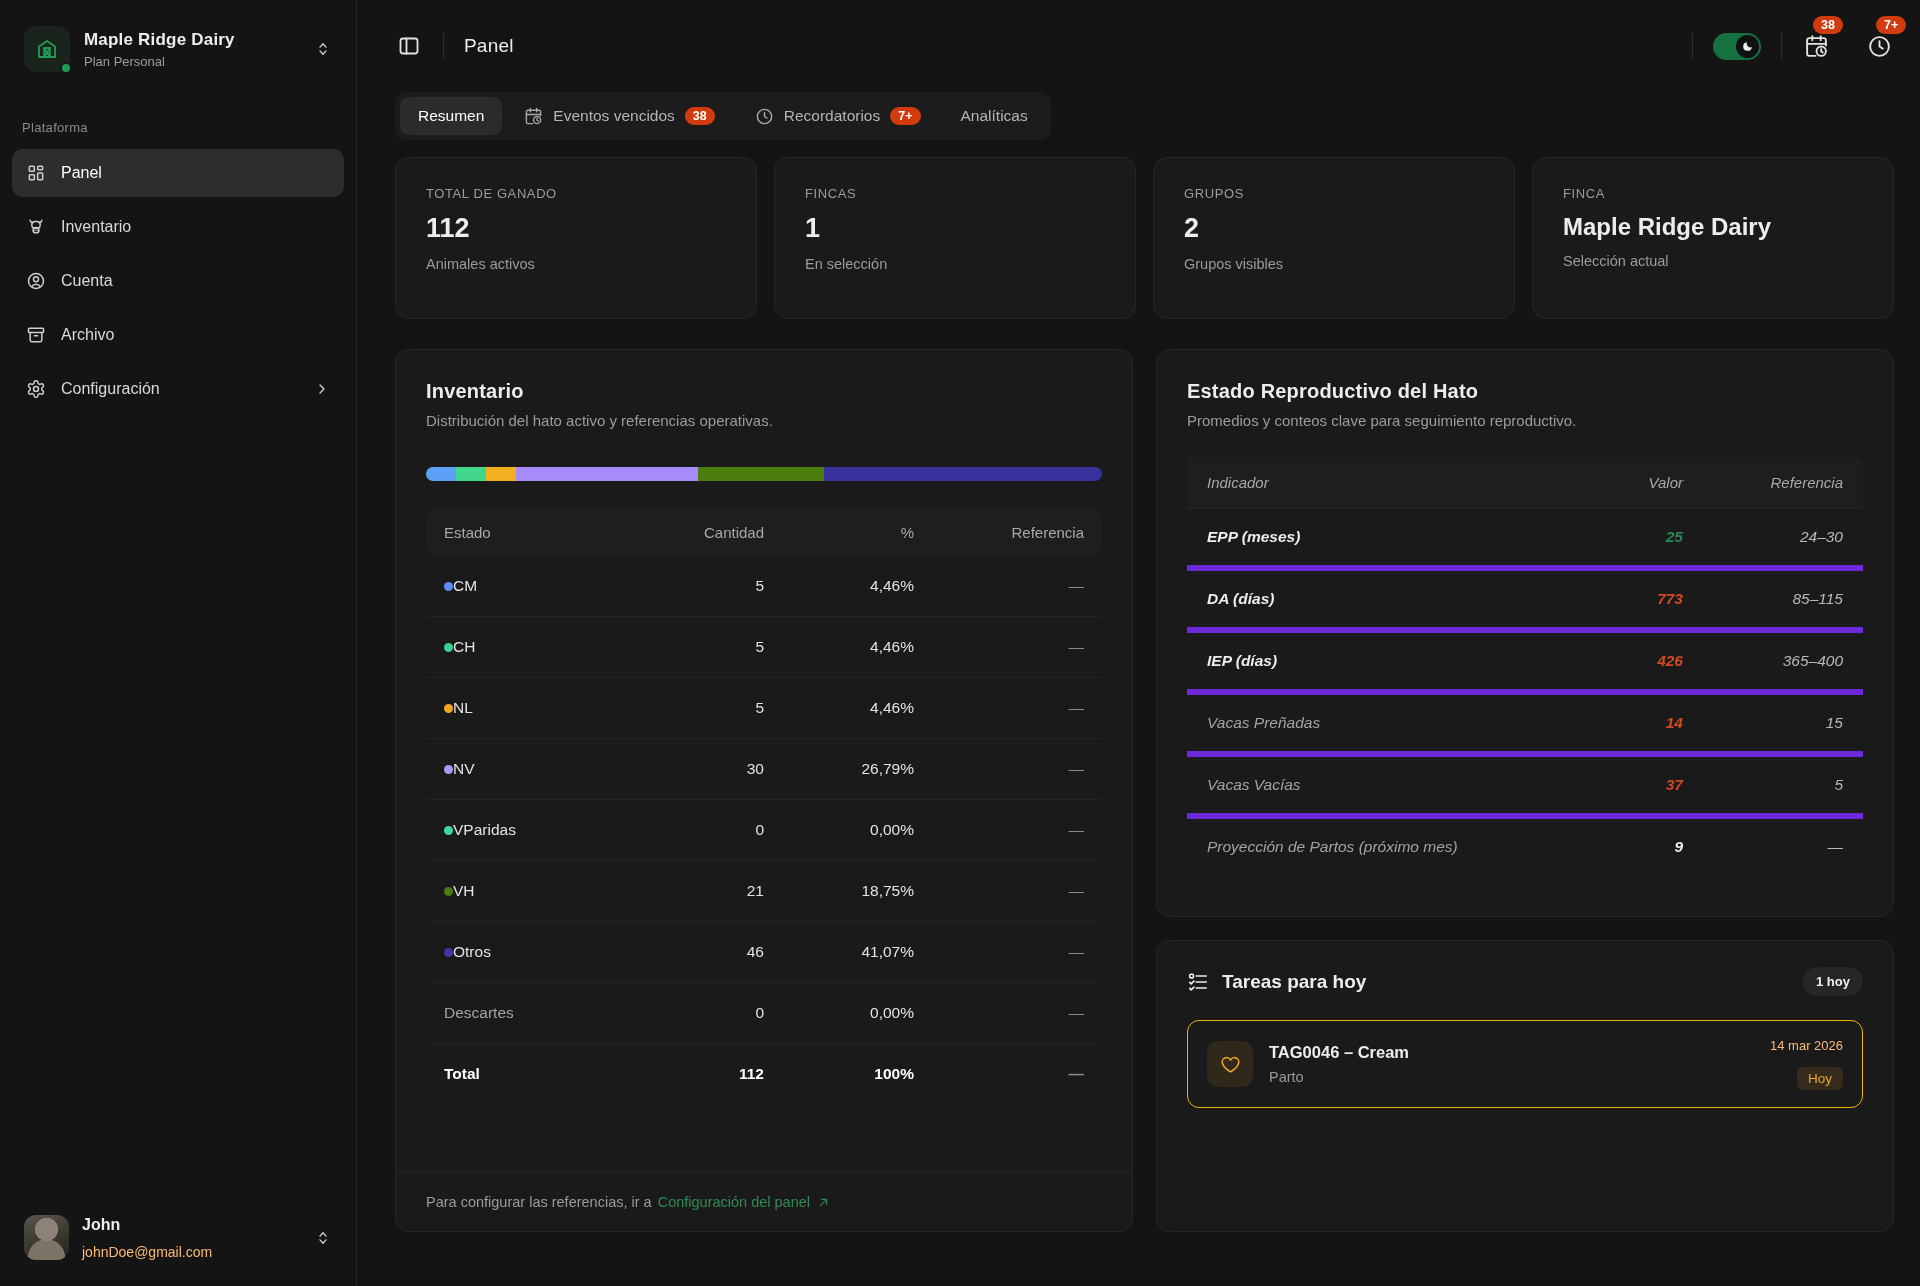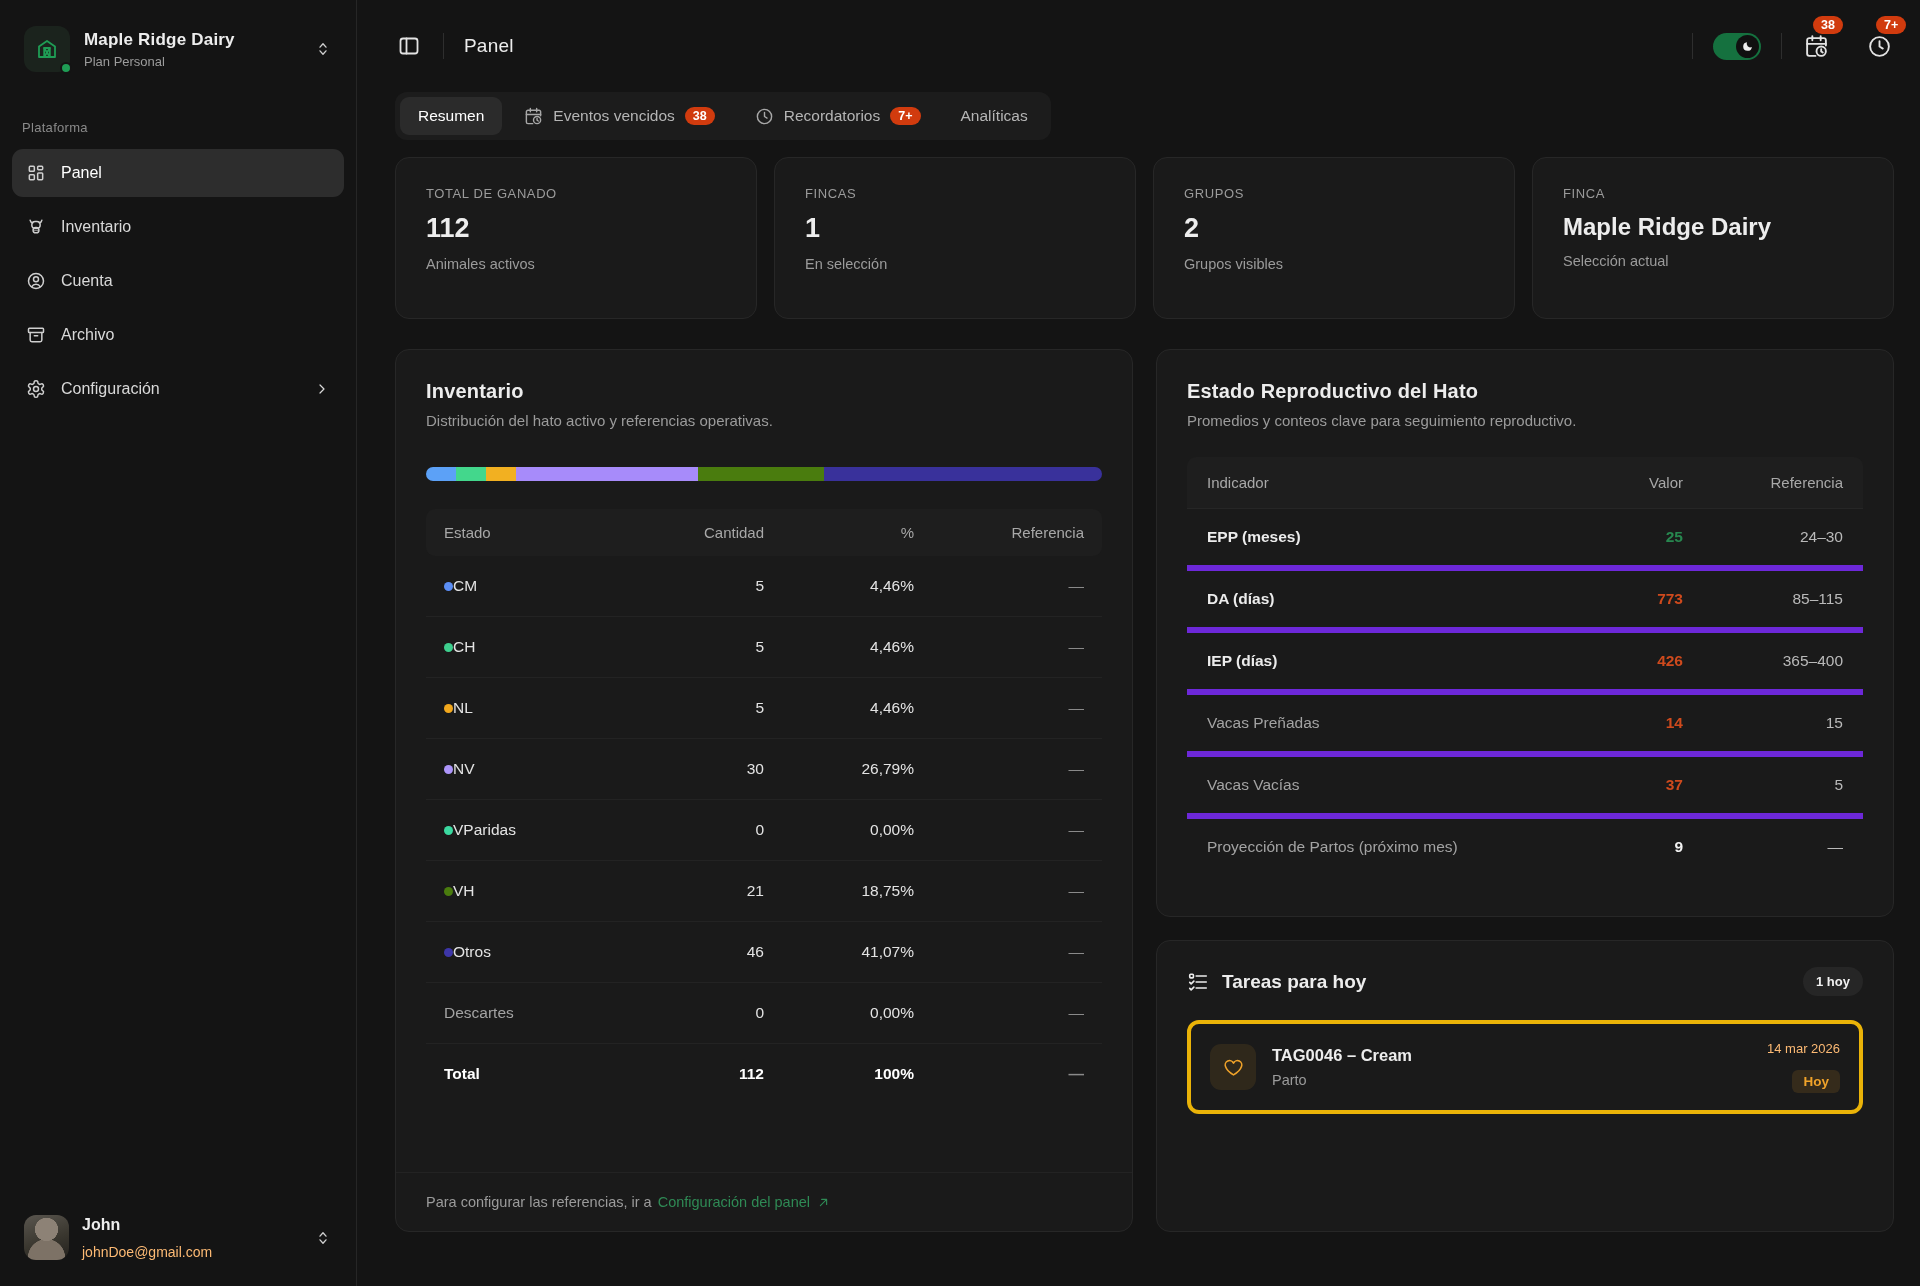--- a/index.html
+++ b/index.html
@@ -93,48 +93,48 @@
   .dash { color:#8a8a8a; }
   .muted-label { color:#a3a3a3; }
   .total-row { font-weight:700; color:#fff; }
   .card-footer { margin-top:auto; border-top:1px solid #232323; padding:21px 30px; font-size:14.5px; color:#9b9b9b;
     display:flex; align-items:center; gap:6px; }
   .link-green { color:#2f8a55; cursor:pointer; display:inline-flex; align-items:center; gap:6px; }
 
   
   .repro-card { min-height:568px; }
   .repro-table { margin-top:28px; }
-  .repro-grid { display:grid; grid-template-columns:1fr 120px 160px; align-items:center; }
+  .repro-grid { display:grid; grid-template-columns:1fr 120px 160px; align-items:center;font-style:italic; }
   .repro-head { background:#1e1e1e; border-radius:9px 9px 0 0; padding:17px 20px; color:#a8a8a8; font-size:15px; border-bottom:1px solid #262626; }
   .repro-row { padding:19px 20px; border-bottom:6px solid #6d28d9; font-size:15.5px; }
   .repro-row:last-child { border-bottom:none; }
   .repro-label { color:#a3a3a3; }
   .repro-label.emph { color:#ececec; font-weight:600; }
   .repro-val { font-weight:700; text-align:right; }
   .val-good { color:#27874f; }
   .val-bad { color:#cf4a1d; }
   .val-neutral { color:#f2f2f2; }
   .repro-ref { text-align:right; color:#b9b9b9; }
 
   
   .tasks-card { min-height:292px; margin-top:23px; }
   .tasks-head { display:flex; align-items:center; gap:13px; }
   .tasks-title { font-size:19px; font-weight:700; flex:1; }
   .count-badge { background:#262626; color:#f0f0f0; font-size:13px; font-weight:600; border-radius:999px; padding:7px 13px; }
-  .task-item { margin-top:24px; border:4px solid #eab308; border-radius:12px; padding:17px 19px;
+  .task-item { margin-top:24px; border:1px solid #eab308; border-radius:12px; padding:17px 19px;
     display:flex; align-items:center; gap:16px; cursor:pointer; }
   .task-icon { width:46px; height:46px; border-radius:11px; background:rgba(240,163,42,.10);
     display:flex; align-items:center; justify-content:center; color:#f0a32a; flex:none; }
   .task-meta { flex:1; }
   .task-title { font-size:16.5px; font-weight:700; }
   .task-sub { font-size:14.5px; color:#9b9b9b; margin-top:7px; }
   .task-right { text-align:right; }
   .task-date { font-size:13px; color:#fdba74; }
   .hoy-badge { display:inline-block; margin-top:14px; background:rgba(240,163,42,.13); color:#f0a32a;
-    font-size:13.5px; font-weight:700; border-radius:6px; padding:4px 11px; }
+    font-size:13.5px; font-weight:400; border-radius:6px; padding:4px 11px; }
 </style>
 </head>
 <body>
 
 <aside class="sidebar">
   <div class="org-row">
     <div class="org-logo">
       <svg class="ic" width="24" height="24" viewBox="0 0 24 24">
         <path d="M4 20V9.5L12 4l8 5.5V20H4z"></path>
         <rect x="9.2" y="11" width="5.6" height="9"></rect>

